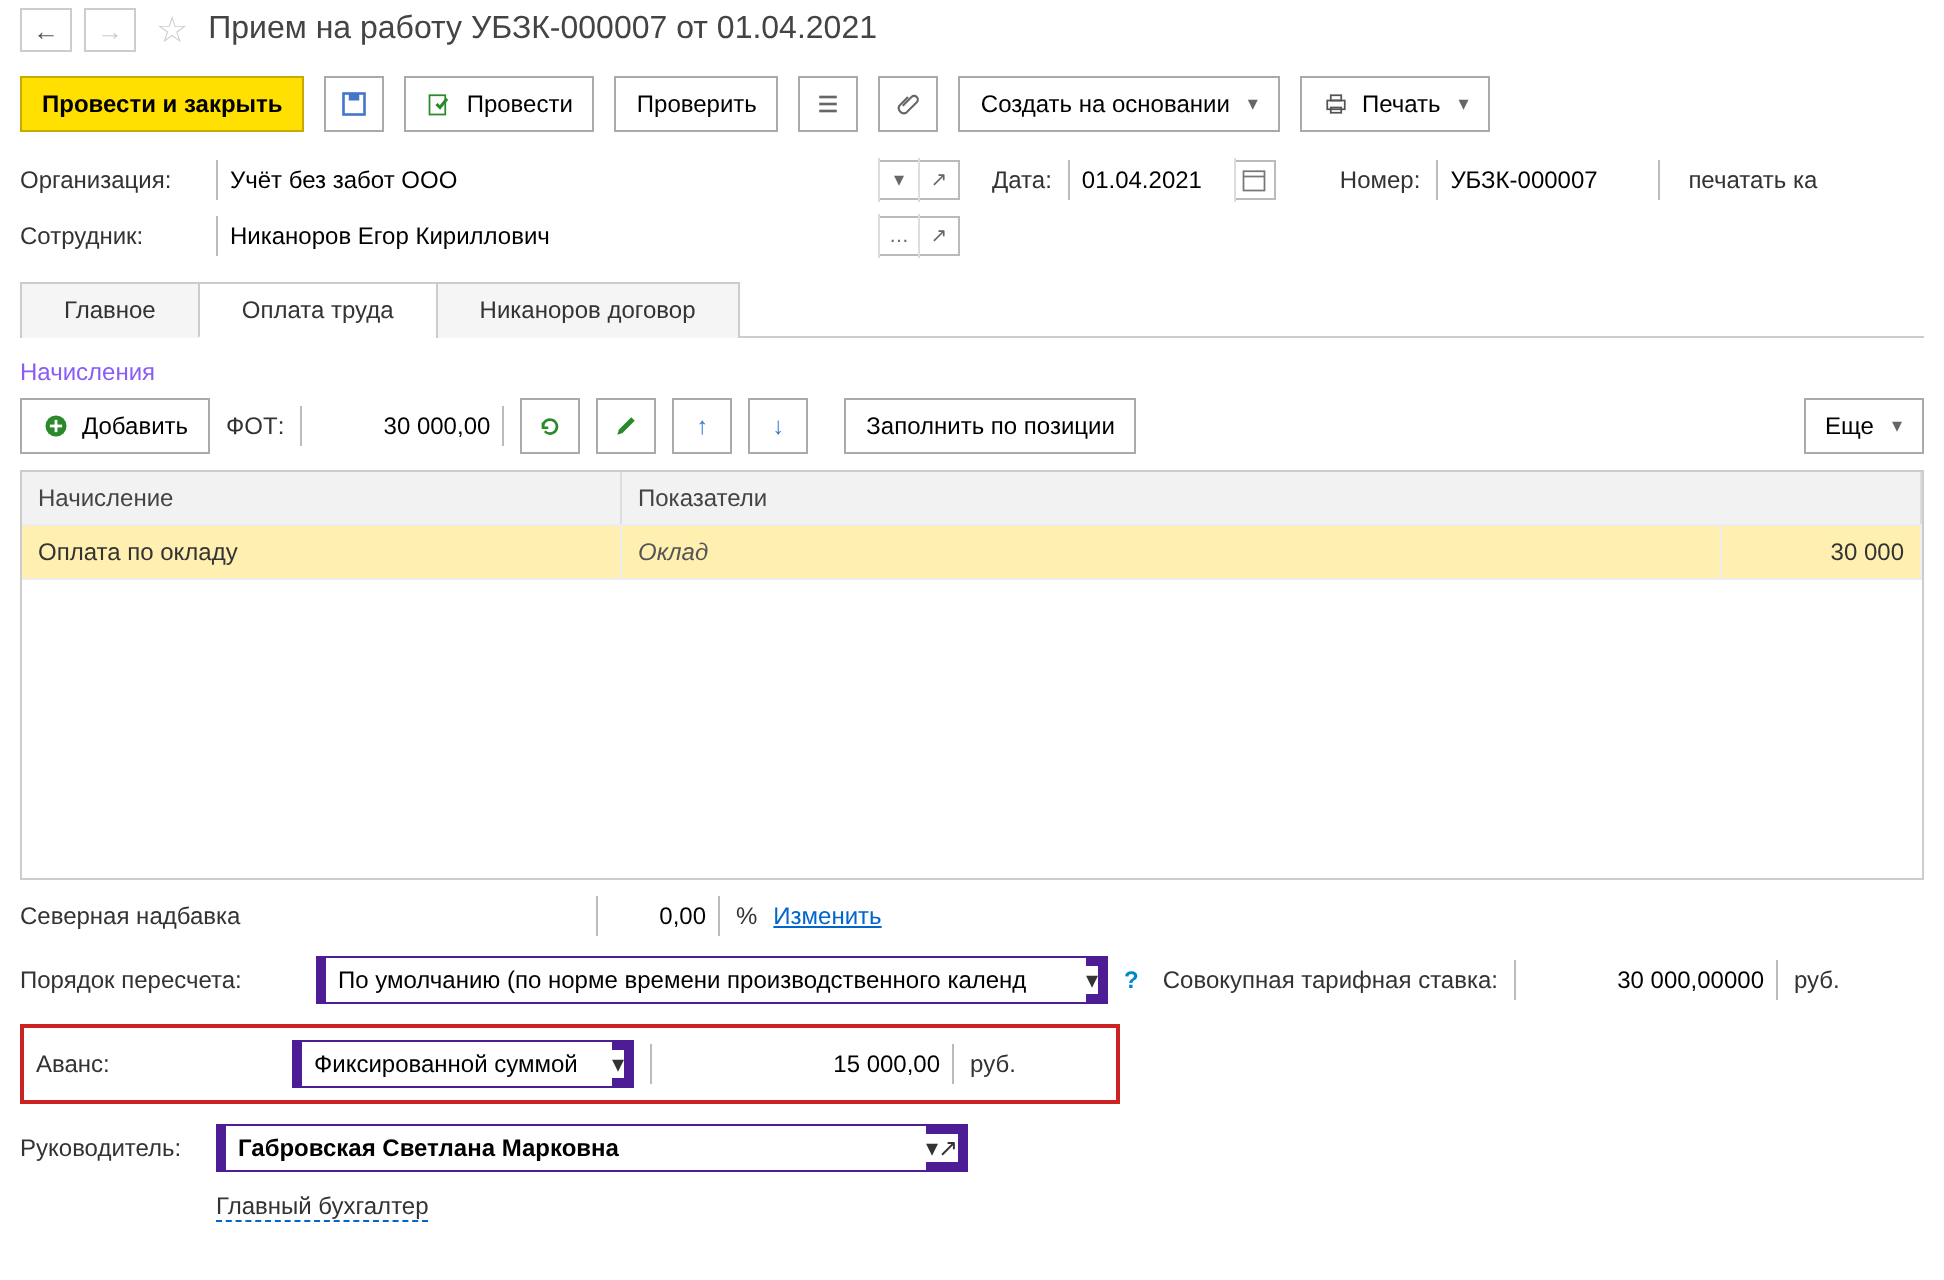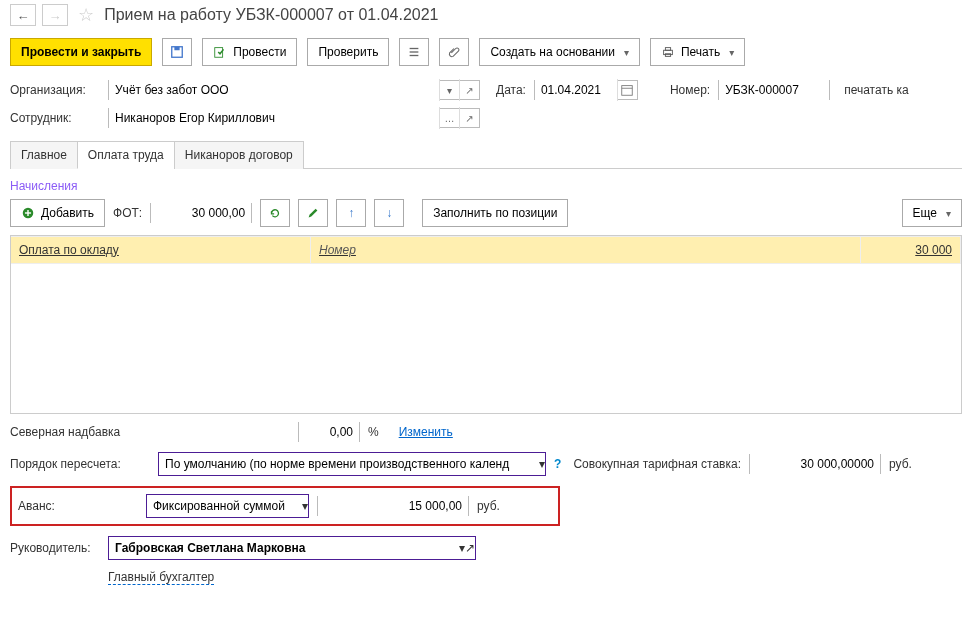--- a/index.html
+++ b/index.html
@@ -93,21 +93,21 @@
     cursor: pointer;
     font-size: 10px;
     color: #666;
   }
   .tabs {
     display: flex;
     border-bottom: 1px solid #ccc;
     margin: 8px 10px 0;
   }
   .tab {
-    padding: 6px 10px;
+    padding: 6px 21px;
     border: 1px solid #ccc;
     border-bottom: none;
     margin-right: -1px;
     background: #f5f5f5;
     cursor: pointer;
     position: relative;
     top: 1px;
     text-align: center;
   }
   .tab.active { background: #fff; border-bottom: 1px solid #fff; }
@@ -135,21 +135,20 @@
     padding: 6px 8px;
     border-right: 1px solid #ddd;
     font-weight: normal;
     color: #444;
   }
   .th.c1 { width: 300px; }
   .th.c2 { flex: 1; }
   .trow {
     display: flex;
     background: #ffefb0;
-    text-decoration: underline;
   }
   .td {
     padding: 6px 8px;
     border-right: 1px solid #eee;
     border-top: 1px solid #eee;
   }
   .td.c1 { width: 300px; }
   .td.c2 { flex: 1; font-style: italic; color: #555; }
   .td.c3 { width: 100px; text-align: right; }
   .tbody-empty {
@@ -178,21 +177,21 @@
   .highlight-box {
     border: 2px solid #cc2222;
     padding: 6px;
     display: flex;
     align-items: center;
     gap: 8px;
     width: 550px;
   }
   .sel-wrap {
     display: inline-flex;
-    border: 1px solid #4c1d95;
+    border: 5px solid #4c1d95;
     height: 24px;
     align-items: center;
   }
   .sel-wrap input { border: none; height: 22px; padding: 0 6px; font-size: 12px; outline: none; }
   .footer {
     display: flex;
     align-items: center;
     gap: 8px;
     padding: 8px 10px;
   }
@@ -317,36 +316,40 @@
     <span style="color:#3a7acc;font-weight:bold">↑</span>
   </button>
   <button class="btn icon-only">
     <span style="color:#3a7acc;font-weight:bold">↓</span>
   </button>
   <button class="btn" style="margin-left:10px">Заполнить по позиции</button>
   <button class="btn dropdown-caret right">Еще</button>
 </div>
 
 <div class="table">
+  <div class="thead">
+    <div class="th c1">Начисление</div>
+    <div class="th c2">Показатели</div>
+  </div>
   <div class="trow">
     <div class="td c1">Оплата по окладу</div>
-    <div class="td c2">Номер</div>
+    <div class="td c2">Оклад</div>
     <div class="td c3">30 000</div>
   </div>
   <div class="tbody-empty"></div>
 </div>
 
 <div class="lower-form">
   <div class="lower-row">
     <span class="lbl" style="width:280px">Северная надбавка</span>
     <span class="input-wrap">
         <input class="num-inp" style="width: 60px;" value="0,00">
       </span>
     <span>%</span>
-    <span class="link" style="margin-left:12px">Изменить</span>
+    <span class="link" style="">Изменить</span>
   </div>
 
   <div class="lower-row">
     <span class="lbl w1">Порядок пересчета:</span>
     <span class="sel-wrap">
       <input style="width: 380px;" value="По умолчанию (по норме времени производственного календ">
       <span class="wbtn">▾</span>
     </span>
     <span class="help-q">?</span>
     <span class="lbl" style="margin-left:4px">Совокупная тарифная ставка:</span>

